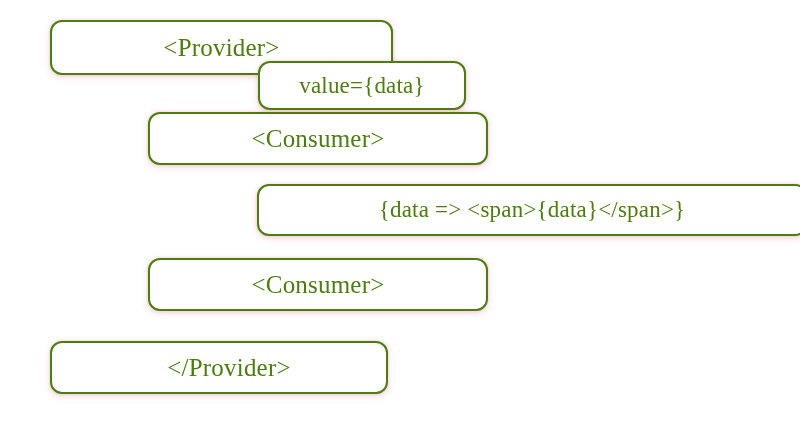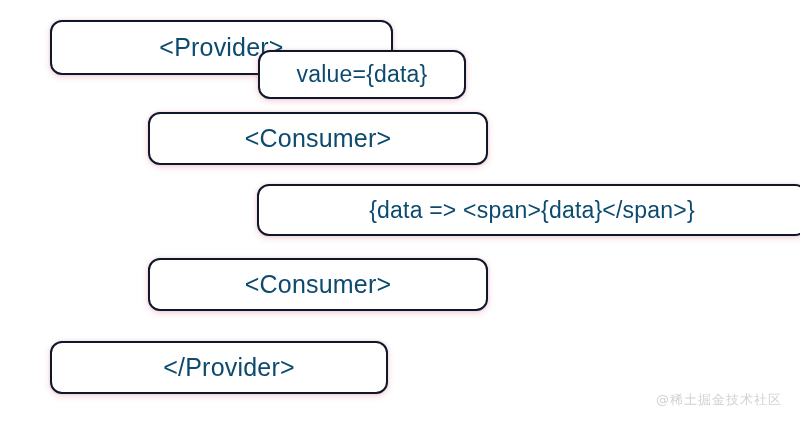--- a/index.html
+++ b/index.html
@@ -12,47 +12,48 @@
     width: 800px;
     height: 423px;
     background: #ffffff;
     overflow: hidden;
     font-family: "Liberation Sans", sans-serif;
   }
   .node {
     position: absolute;
     box-sizing: border-box;
     background: #ffffff;
-    border: 2px solid #0f172a;
+    border: 2px solid #4d7c0f;
     border-radius: 12px;
     display: flex;
     align-items: center;
     justify-content: center;
-    color: #0c4a6e;
+    color: #4d7c0f;
     font-weight: 400;
     letter-spacing: 0.2px;
     white-space: nowrap;
     box-shadow: 0 2px 7px rgba(201, 65, 90, 0.22),
                 0 0 3px rgba(201, 65, 90, 0.18);
+    font-family: Liberation Serif, serif;
   }
 
   
   #node-provider-open {
     left: 50px;
     top: 20px;
     width: 343px;
     height: 55px;
     font-size: 25px;
     z-index: 1;
   }
 
   
   #node-provider-value {
     left: 258px;
-    top: 50px;
+    top: 61px;
     width: 208px;
     height: 49px;
     font-size: 23px;
     z-index: 3;
   }
 
   
   #node-consumer-open {
     left: 148px;
     top: 112px;
@@ -131,15 +132,14 @@
   </div>
 
   <div class="node" id="node-consumer-close">
     <span class="node-label">&lt;Consumer&gt;</span>
   </div>
 
   <div class="node" id="node-provider-close">
     <span class="node-label">&lt;/Provider&gt;</span>
   </div>
 
-  <div id="watermark">@稀土掘金技术社区</div>
 
 </div>
 
 </body></html>

